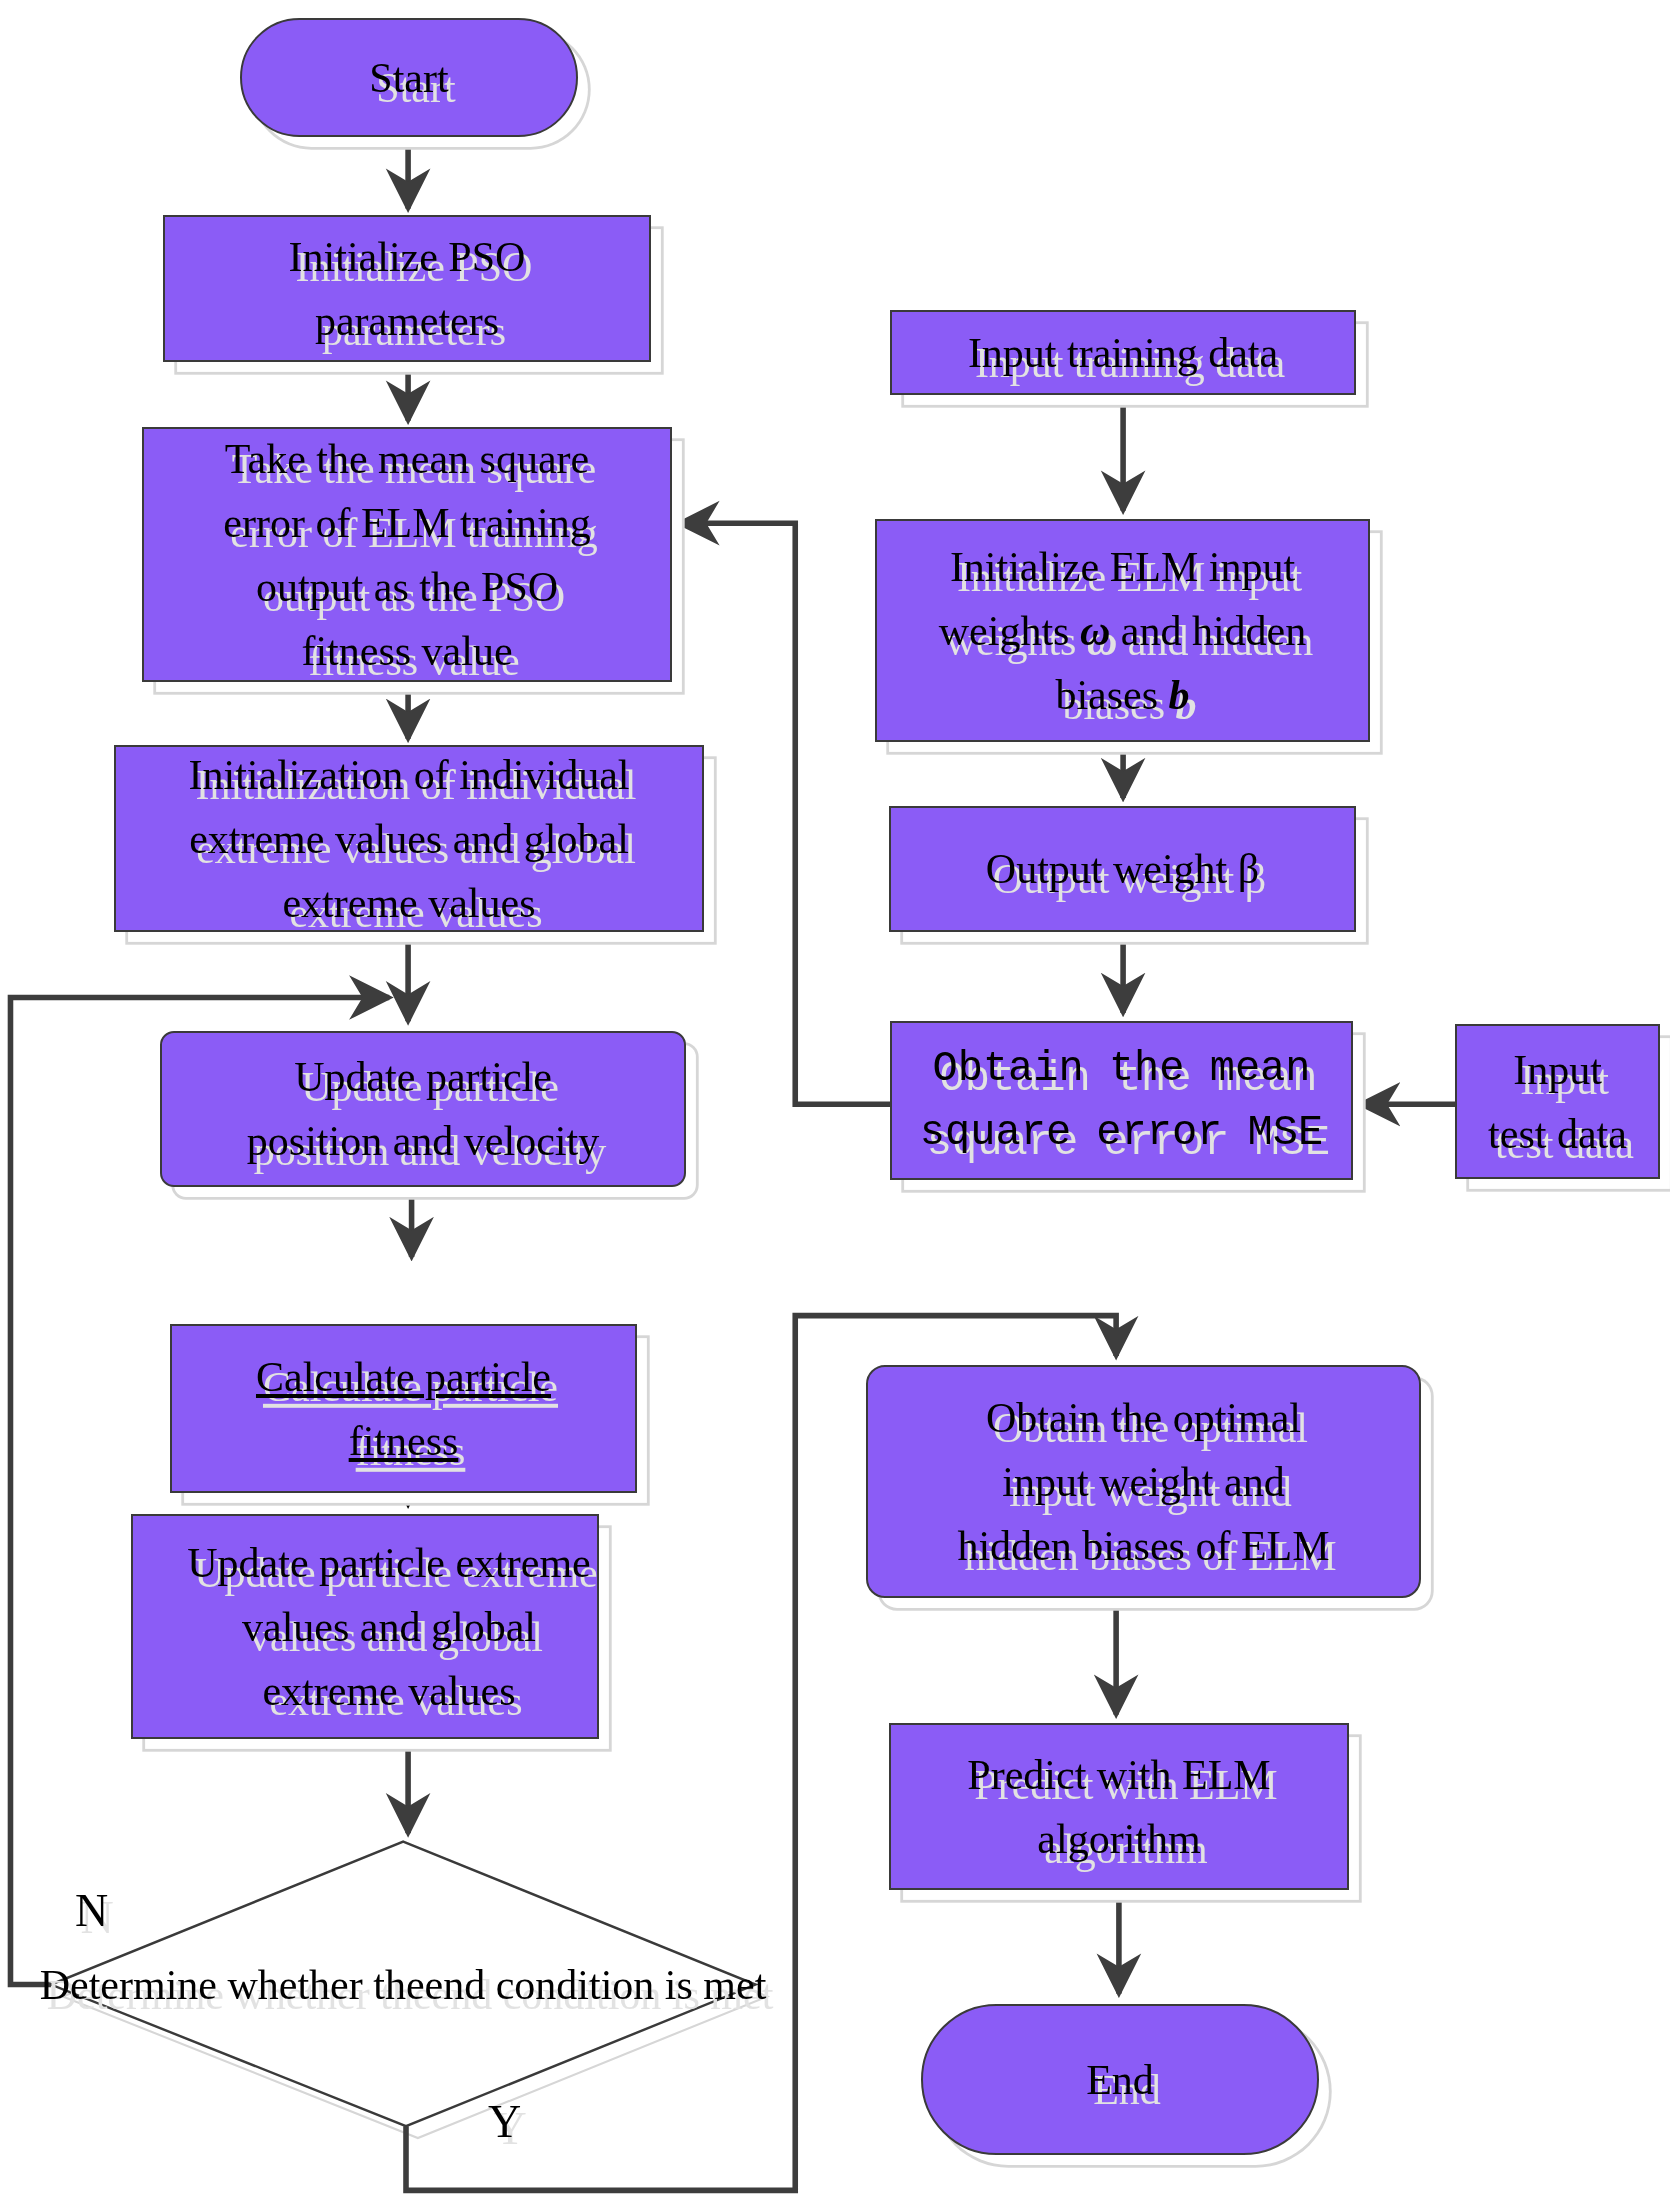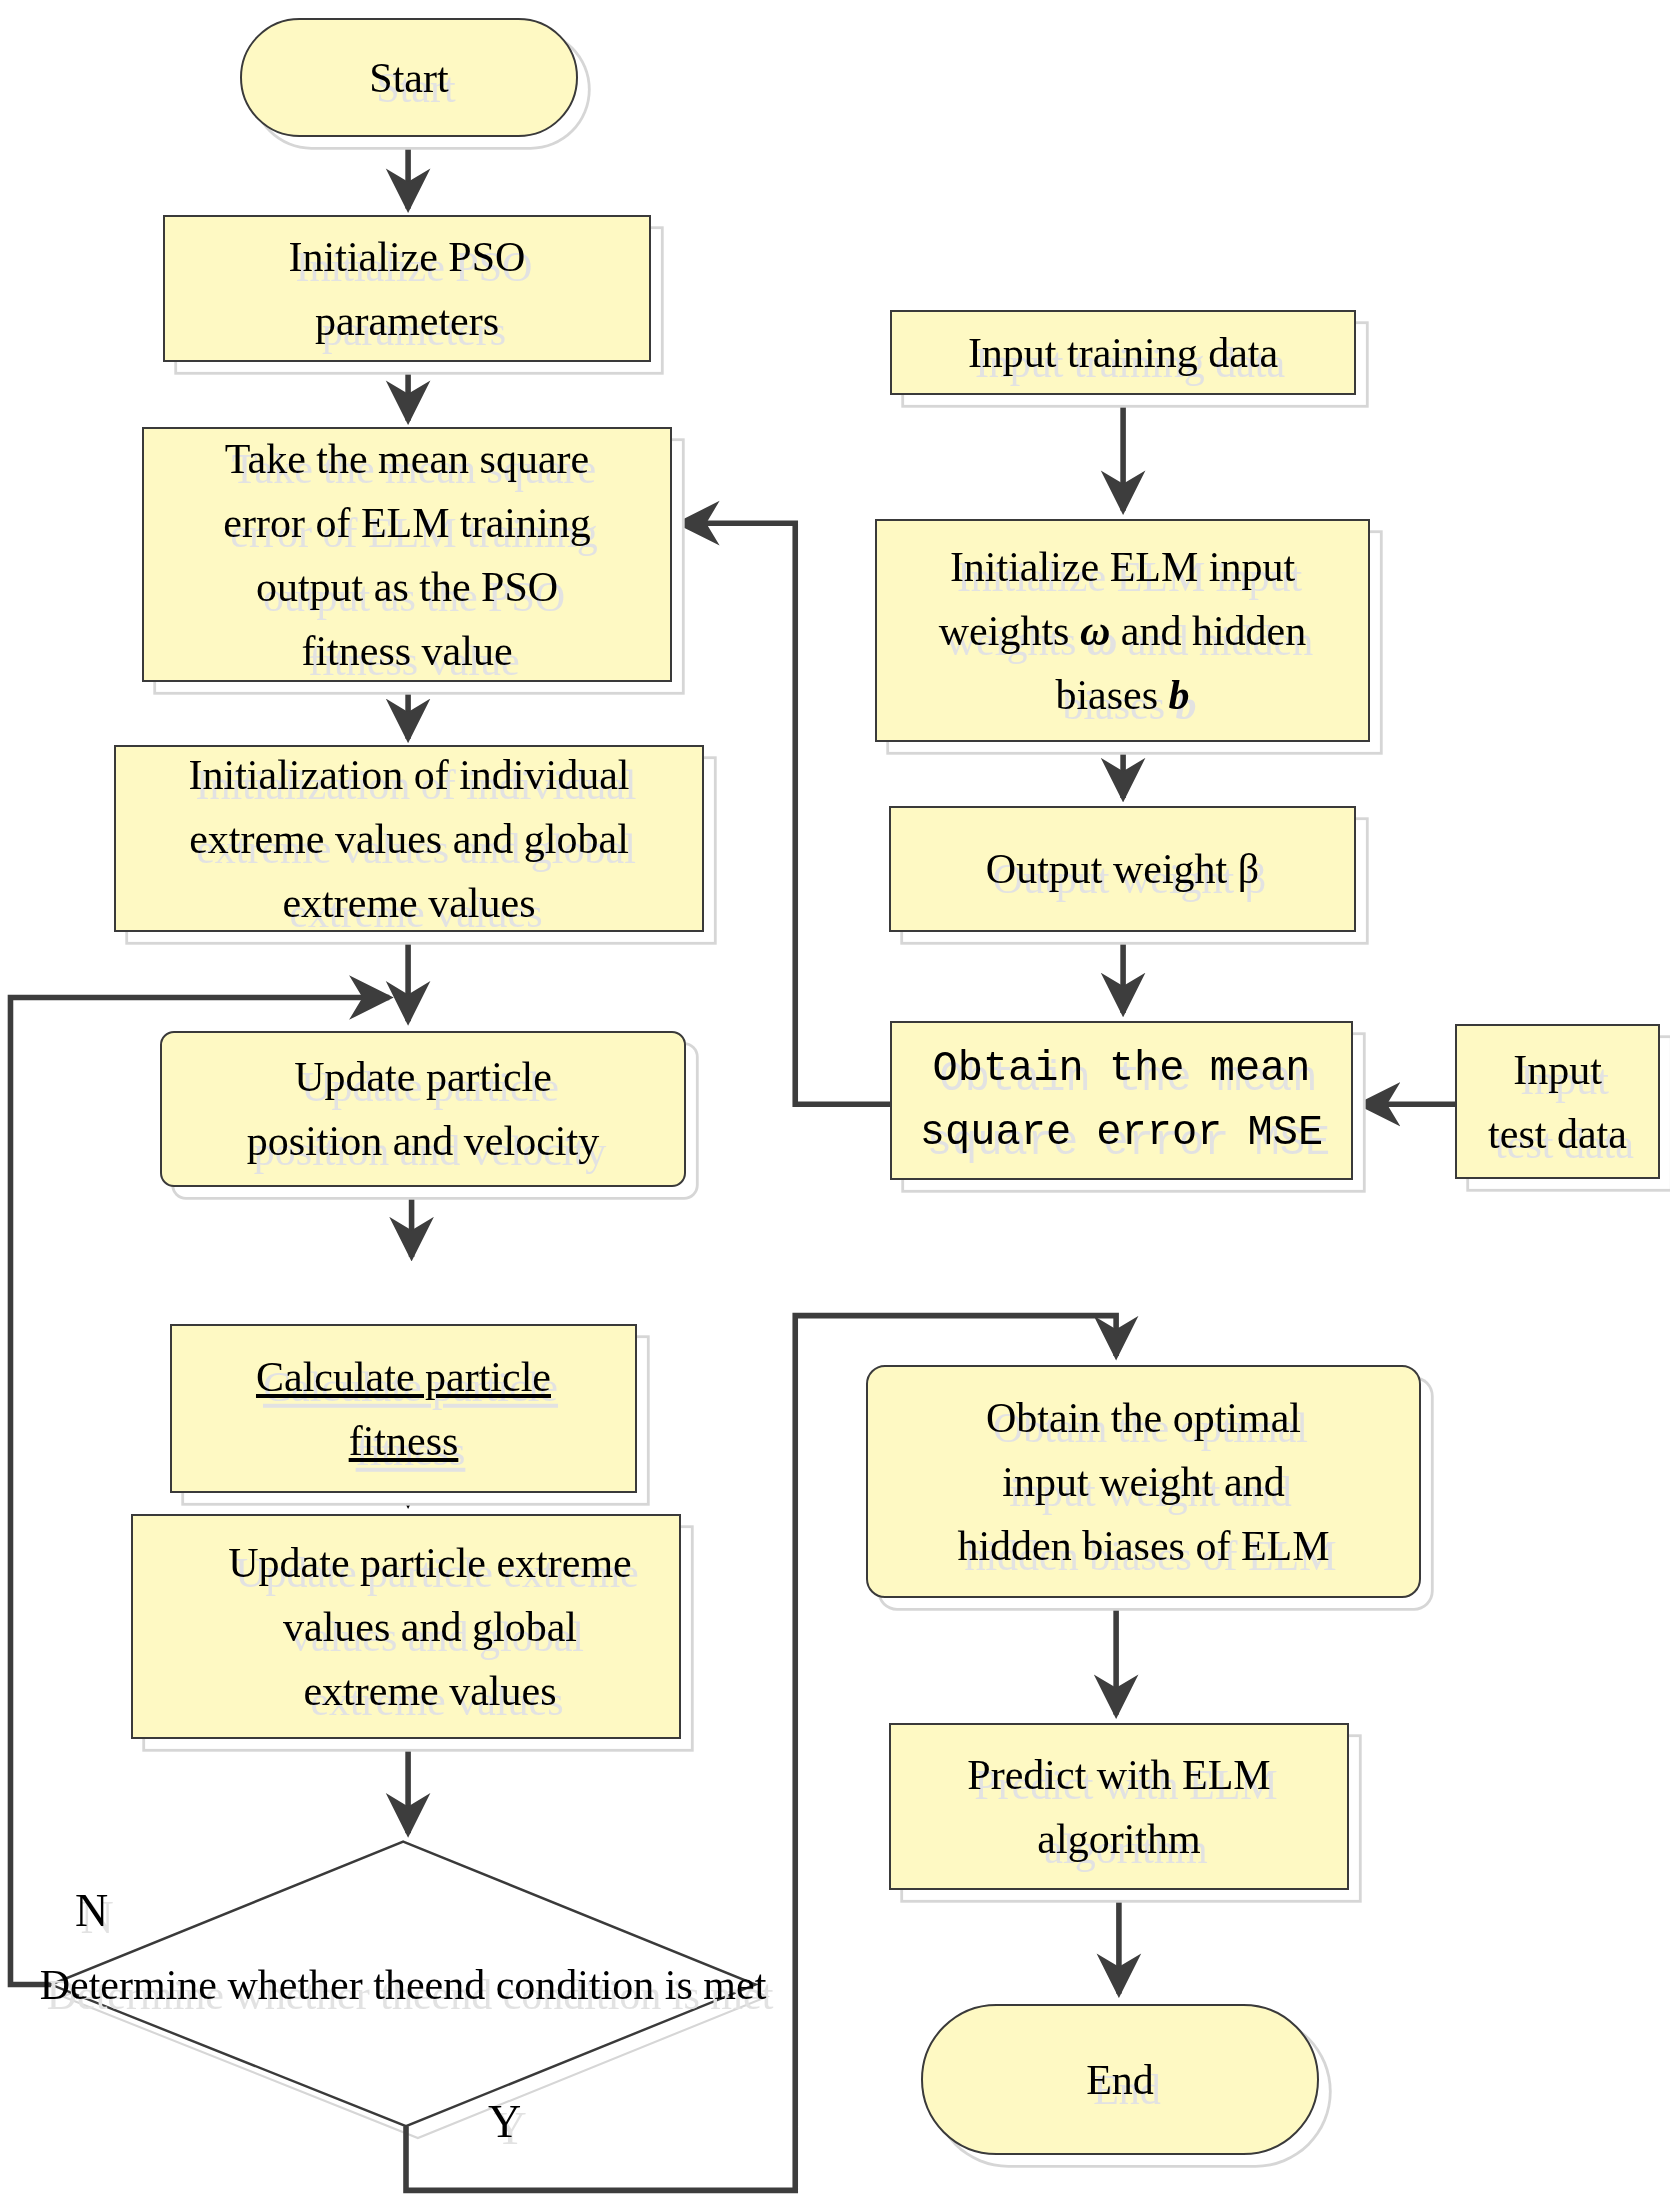--- a/index.html
+++ b/index.html
@@ -16,21 +16,21 @@
     width:1670px;height:2205px;
     background:var(--background);
     overflow:hidden;
     font-family:"Liberation Serif","DejaVu Serif",serif;
     color:var(--text);
   }
   .wires{position:absolute;left:0;top:0;width:1670px;height:2205px;}
   .node{
     position:absolute;
     box-sizing:border-box;
-    background:#fef9c3;
+    background:#8b5cf6;
     border:2.8px solid var(--box-border);
     box-shadow:12px 12px 0 -2.1px #ffffff, 12px 12px 0 0.7px var(--ghost-border);
     display:flex;flex-direction:column;align-items:center;justify-content:center;
     text-align:center;
     font-size:42px;line-height:64px;
     text-shadow:7px 9.8px 0 var(--text-ghost);
     white-space:nowrap;
   }
   .oval{border-radius:697px;border-width:2.1px;}
   .plain{
@@ -108,21 +108,21 @@
   <div class="node" style="left:160px;top:1031px;width:526px;height:156px;border-radius:14px;">
     <span class="line">Update particle</span>
     <span class="line">position and velocity</span>
   </div>
 
   <div class="node" style="left:170px;top:1324px;width:467px;height:169px;text-decoration:underline;">
     <span class="line">Calculate particle</span>
     <span class="line">fitness</span>
   </div>
 
-  <div class="node" style="left:131px;top:1514px;width:550px;height:225px;padding-left:48px;">
+  <div class="node" style="left:131px;top:1514px;width:468px;height:225px;padding-left:48px;">
     <span class="line">Update particle extreme</span>
     <span class="line">values  and global</span>
     <span class="line">extreme values</span>
   </div>
 
   <div class="plain" style="left:89px;top:1920px;width:628px;height:130px;">
     <span class="line">Determine whether the</span>
     <span class="line">end condition is met</span>
   </div>
 

